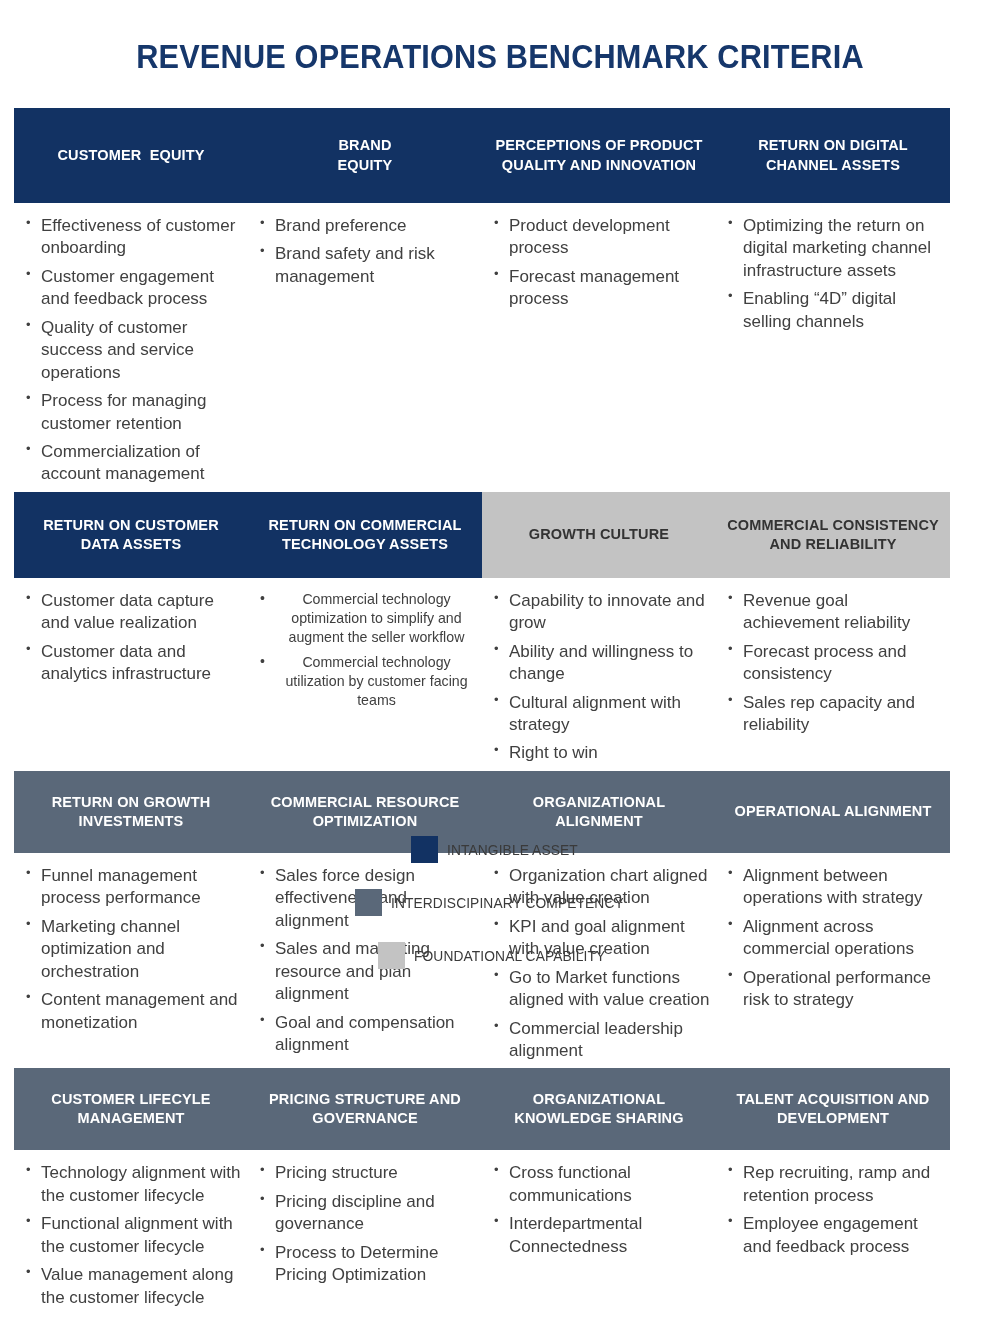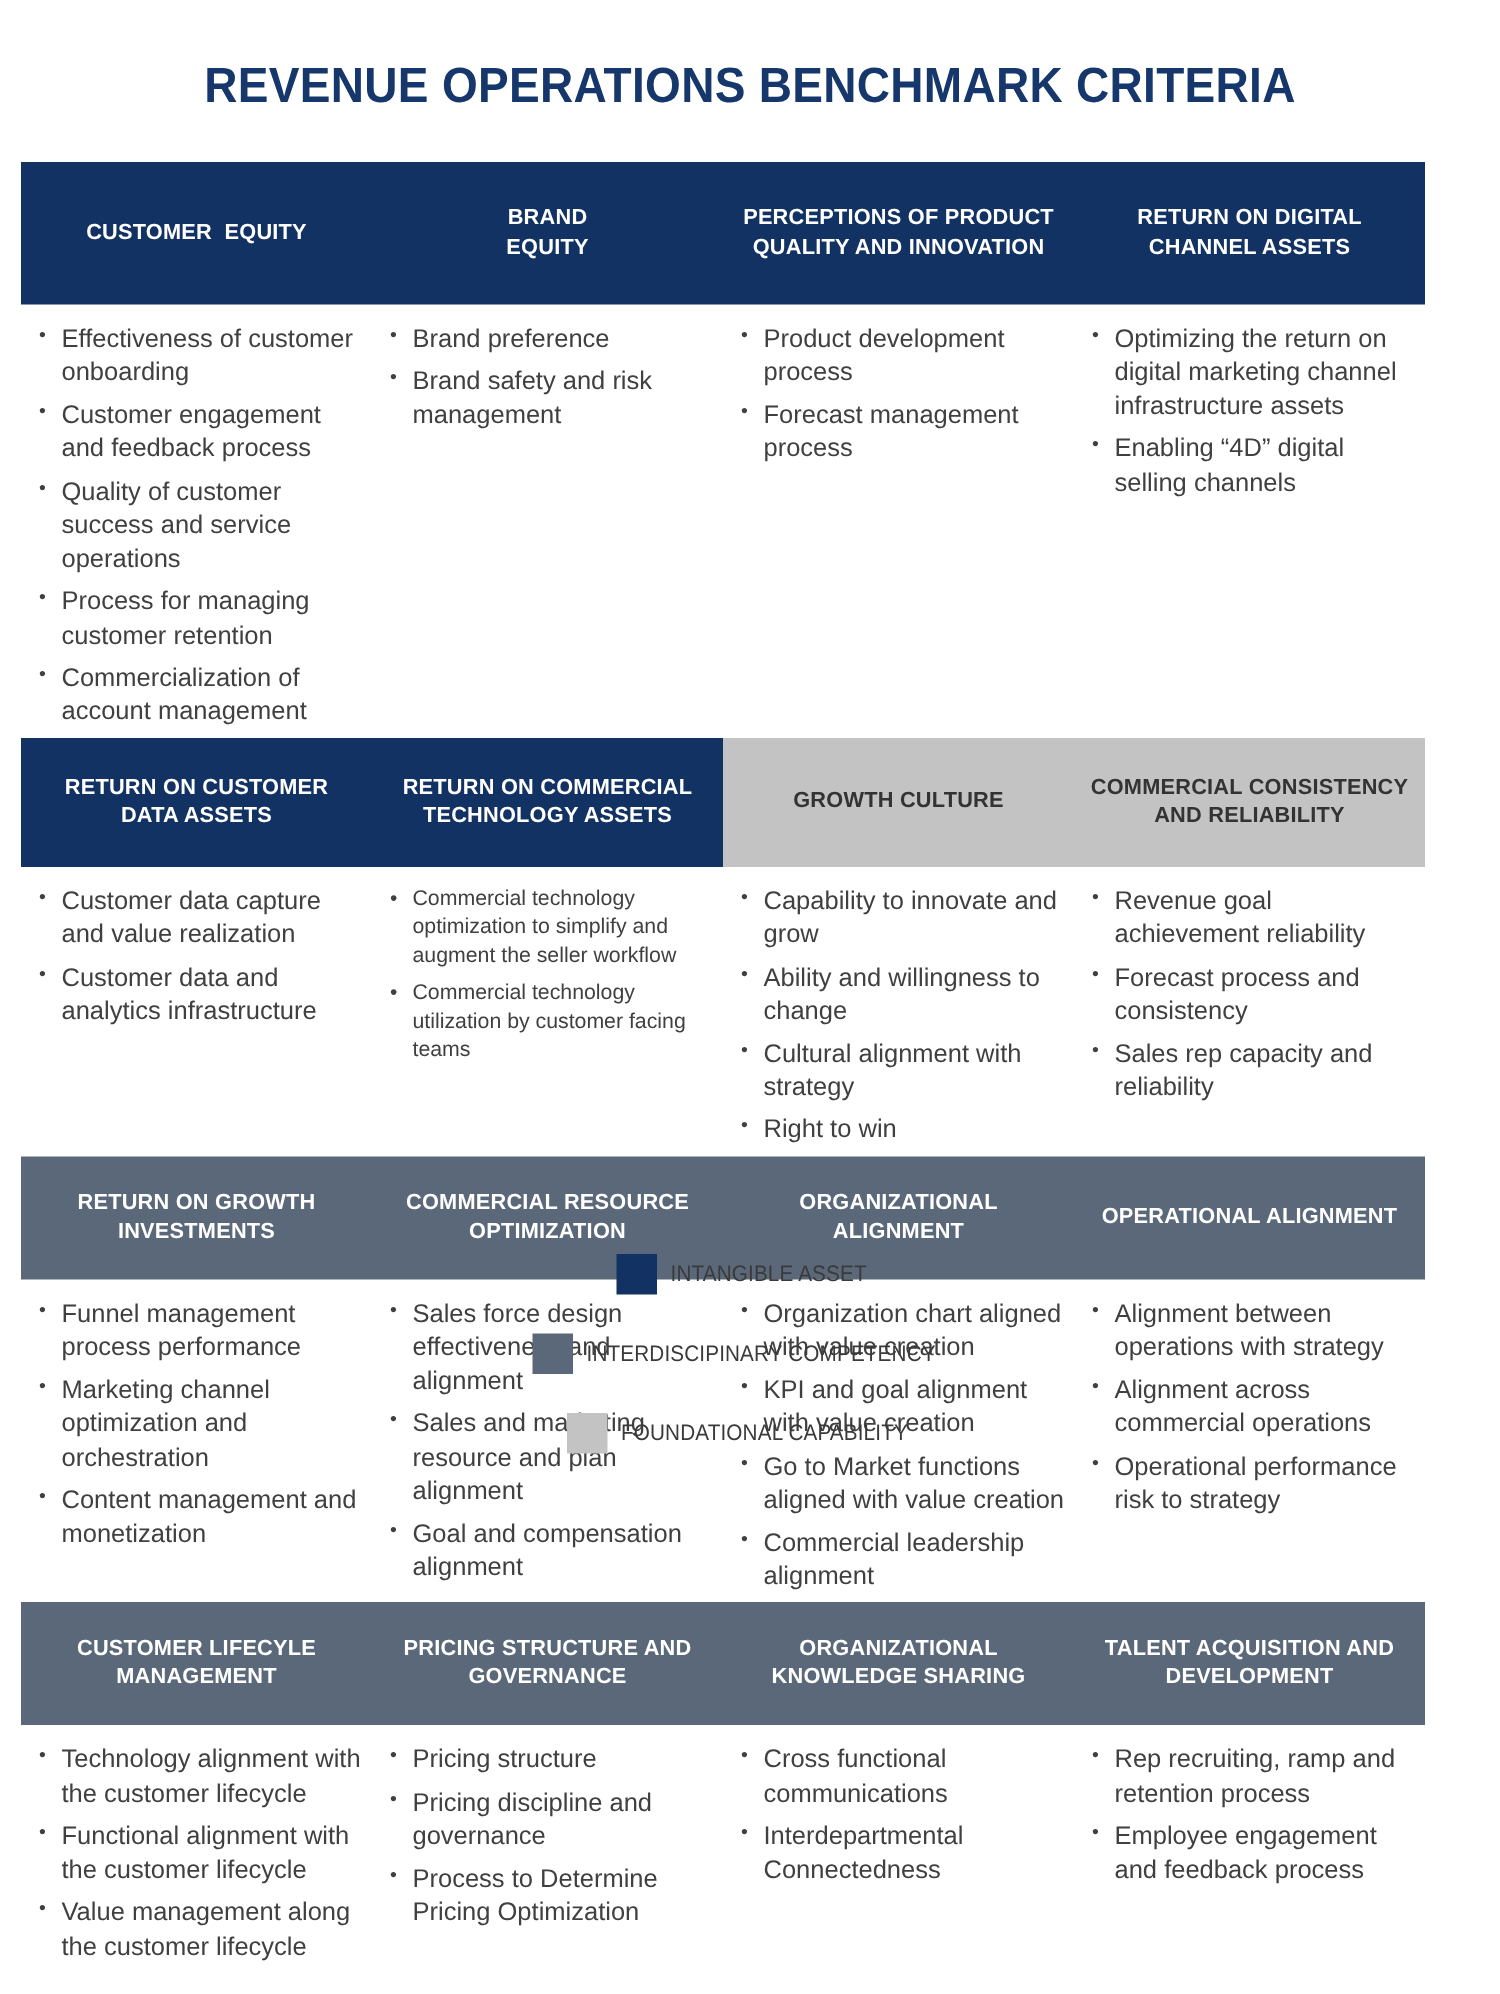--- a/index.html
+++ b/index.html
@@ -106,20 +106,21 @@
     top: -1px;
     font-size: 13px;
     color: #404040;
   }
 
   
   .bullets.lg li {
     font-size: 14.2px;
     line-height: 1.33;
     margin-bottom: 7px;
+    text-align: center;
   }
   .bullets.lg li:before { font-size: 14px; }
 
   
   .legend {
     position: absolute;
     bottom: 22px;
     left: 0;
     width: 1000px;
     display: flex;

